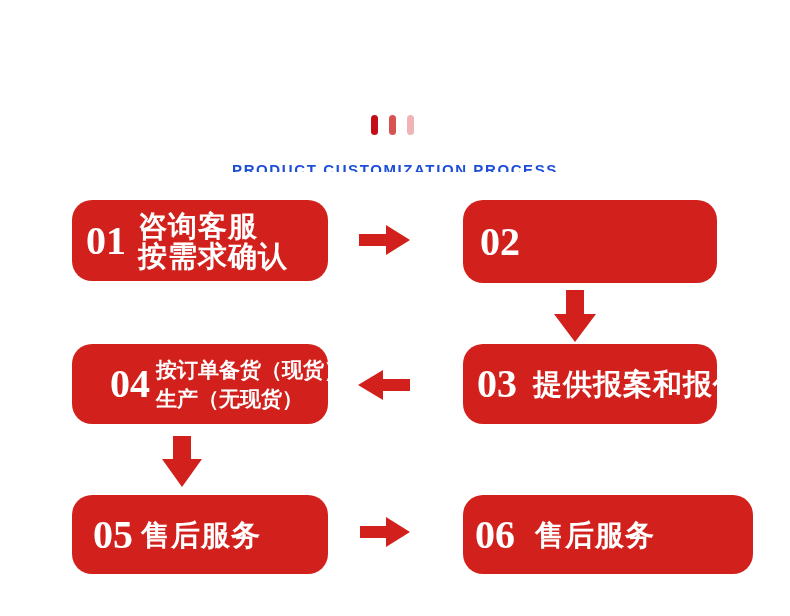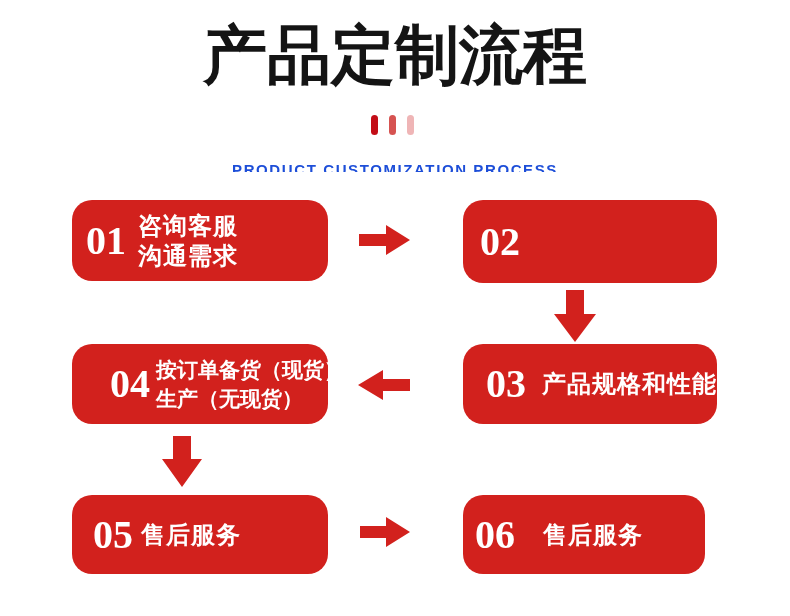--- a/index.html
+++ b/index.html
@@ -30,72 +30,71 @@
   }
   .step {
     position:absolute; background:var(--red,#d2211d); border-radius:20px;
     color:#fff; display:flex; align-items:center; box-sizing:border-box;
   }
   .step .num {
     font-family:"Liberation Serif", serif; font-weight:700; font-size:40px;
     line-height:1; flex:0 0 auto;
   }
   .step .txt {
-    font-weight:700; font-size:24px; line-height:30px; letter-spacing:1px;
+    font-weight:700; font-size:29px; line-height:30px; letter-spacing:1px;
     white-space:nowrap;
   }
   .step .txt div { white-space:nowrap; }
   .pos-1 { left:72px;  top:200px; width:256px; height:81px; padding-left:14px; gap:12px; }
   .pos-2 { left:463px; top:200px; width:254px; height:83px; padding-left:17px; gap:20px; }
-  .pos-3 { left:463px; top:344px; width:254px; height:80px; padding-left:14px; gap:16px;justify-content:flex-end; }
+  .pos-3 { left:463px; top:344px; width:254px; height:80px; padding-left:14px; gap:16px; }
   .pos-4 { left:72px;  top:344px; width:256px; height:80px; padding-left:38px; gap:6px; }
   .pos-4 .txt { font-size:21px; line-height:29px; letter-spacing:0; }
   .pos-5 { left:72px;  top:495px; width:256px; height:79px; padding-left:21px; gap:8px; }
-  .pos-6 { left:463px; top:495px; width:242px; height:79px; padding-left:12px; gap:28px; }
+  .pos-6 { left:463px; top:495px; width:290px; height:79px; padding-left:12px; gap:20px; }
   .arrow { position:absolute; }
   .arrow svg { display:block; }
   .arrow path { fill:var(--red,#d2211d); }
   .a1 { left:359px; top:225px; }
   .a2 { left:554px; top:290px; }
   .a3 { left:358px; top:370px; }
   .a4 { left:162px; top:436px; }
   .a5 { left:360px; top:517px; }
 </style>
 </head>
 <body>
 
 <div class="canvas">
 
-  <div class="title">产品定制流程</div>
 
   <div class="ticks">
     <div class="tick tick-1"></div>
     <div class="tick tick-2"></div>
     <div class="tick tick-3"></div>
   </div>
 
   <div class="subtitle-clip">
     <span class="subtitle">PRODUCT CUSTOMIZATION PROCESS</span>
   </div>
 
   <div class="step pos-1">
     <span class="num">01</span>
     <span class="txt">
       <div>咨询客服</div>
-      <div>沟通需求</div>
+      <div>按需求确认</div>
     </span>
   </div>
 
   <div class="step pos-2">
     <span class="num">02</span>
   </div>
 
   <div class="step pos-3">
     <span class="num">03</span>
-    <span class="txt">产品规格和性能</span>
+    <span class="txt">提供报案和报价</span>
   </div>
 
   <div class="step pos-4">
     <span class="num">04</span>
     <span class="txt">
       <div>按订单备货（现货）</div>
       <div>生产（无现货）</div>
     </span>
   </div>
 

